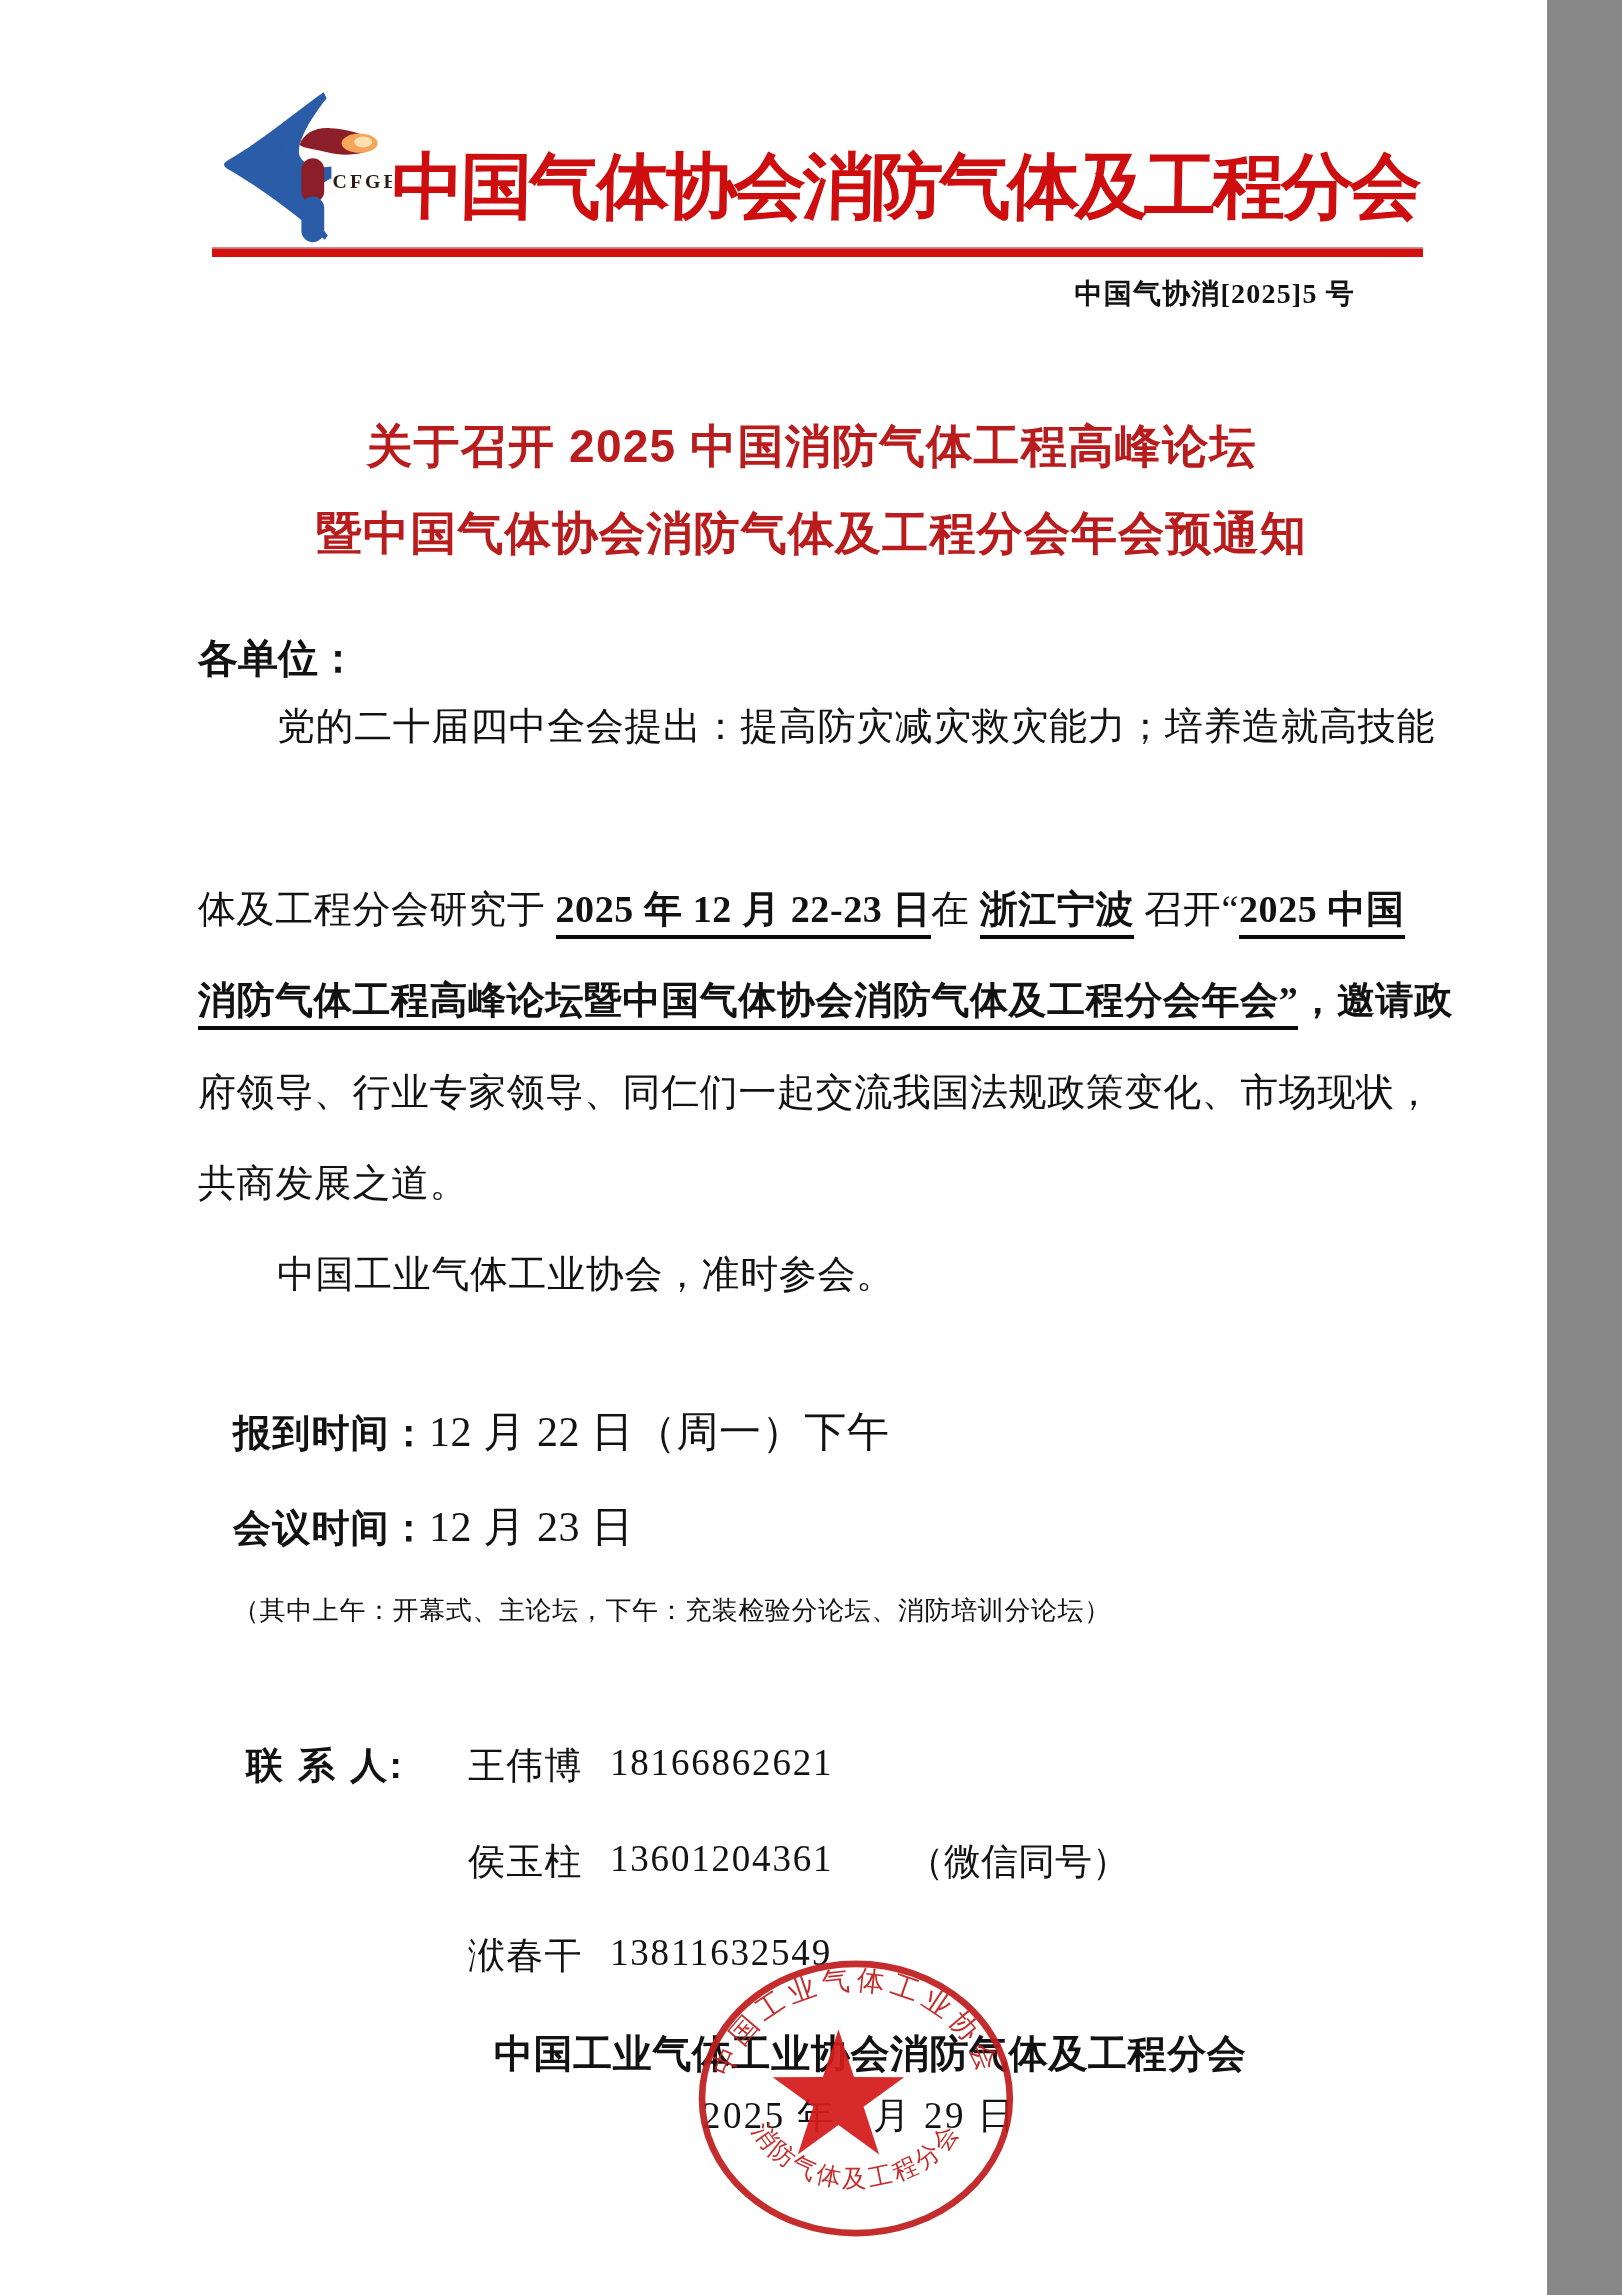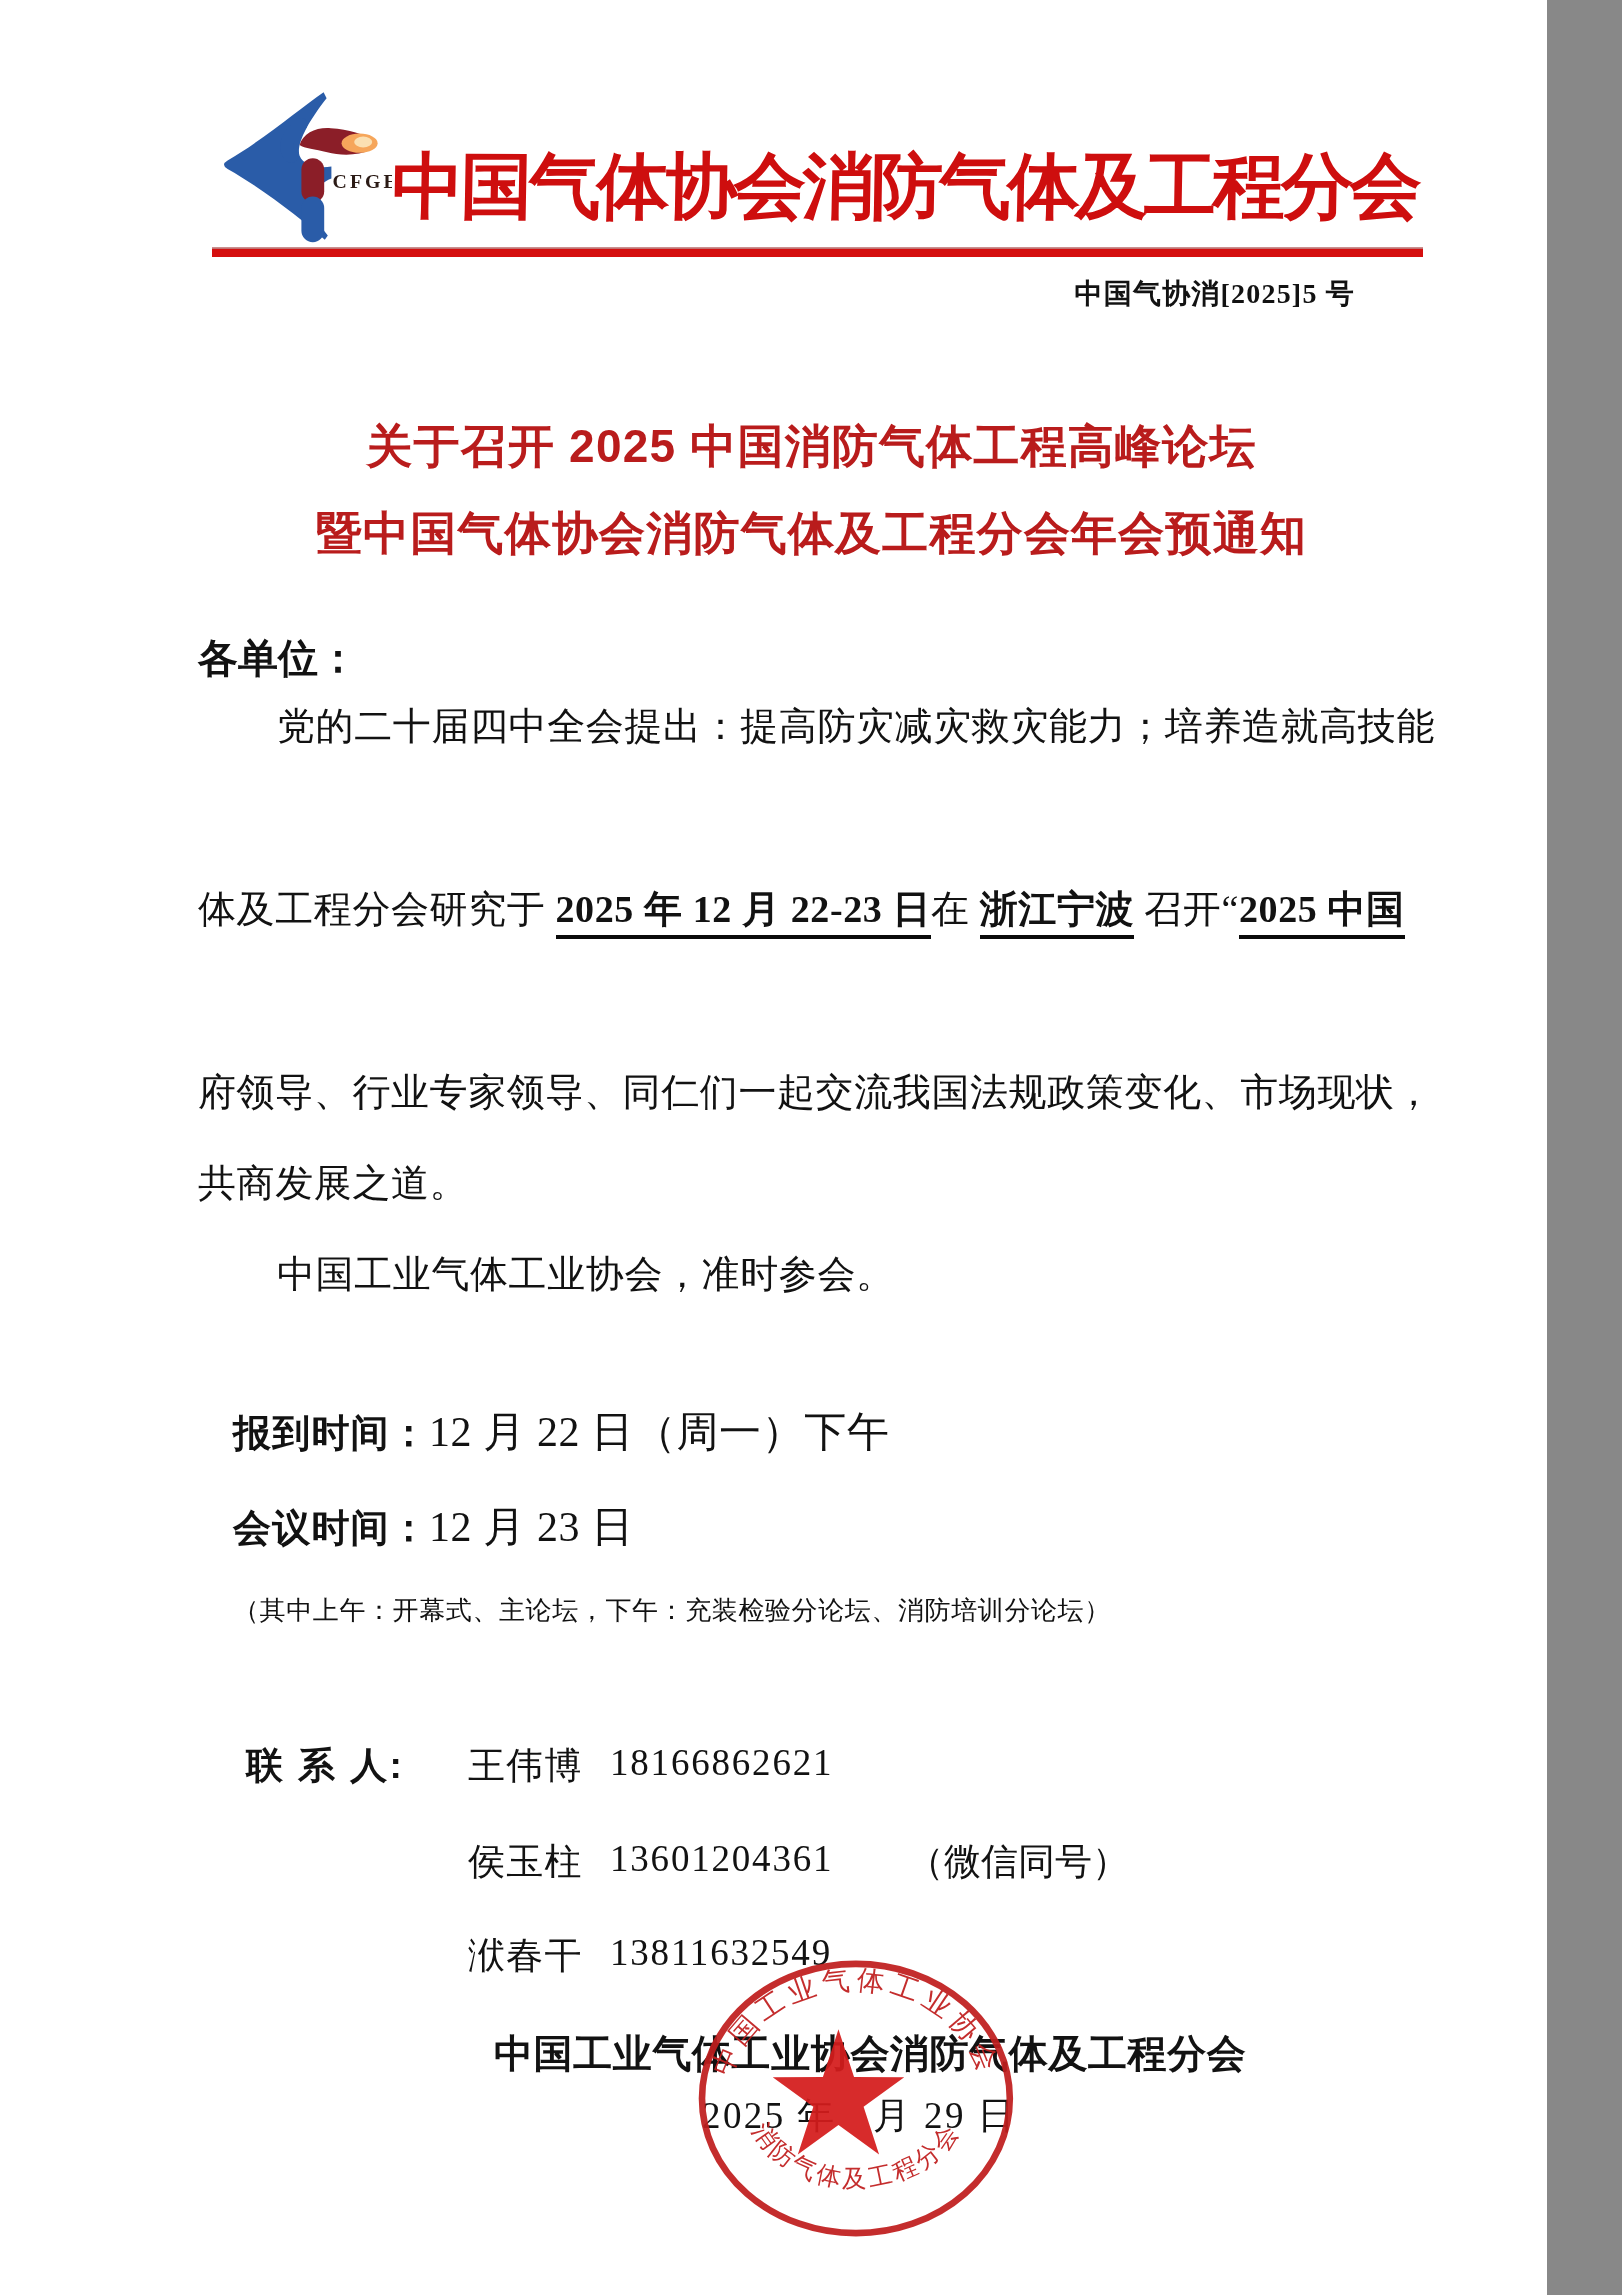--- a/index.html
+++ b/index.html
@@ -145,20 +145,21 @@
 
   <div class="abs title-line title-1">关于召开 2025 中国消防气体工程高峰论坛</div>
   <div class="abs title-line title-2">暨中国气体协会消防气体及工程分会年会预通知</div>
 
   <div class="abs salutation">各单位：</div>
 
   <div class="abs bodyline L1">党的二十届四中全会提出：提高防灾减灾救灾能力；培养造就高技能</div>
 
   <div class="abs bodyline L3"><span>体及工程分会研究于 </span><span class="b u">2025 年 12 月 22-23 日</span><span>在 </span><span class="b u">浙江宁波</span><span> 召开“</span><span class="b u">2025 中国</span></div>
 
+  <div class="abs bodyline L4"><span class="b u">消防气体工程高峰论坛暨中国气体协会消防气体及工程分会年会”</span><span class="b">，邀请政</span></div>
 
   <div class="abs bodyline L5">府领导、行业专家领导、同仁们一起交流我国法规政策变化、市场现状，</div>
   <div class="abs bodyline L6">共商发展之道。</div>
   <div class="abs bodyline L7">中国工业气体工业协会，准时参会。</div>
 
   <div class="abs row-reg"><span class="sched-label">报到时间：</span><span class="sched-value">12 月 22 日（周一）下午</span></div>
 
   <div class="abs row-meet"><span class="sched-label">会议时间：</span><span class="sched-value">12 月 23 日</span></div>
 
   <div class="abs sched-note">（其中上午：开幕式、主论坛，下午：充装检验分论坛、消防培训分论坛）</div>

